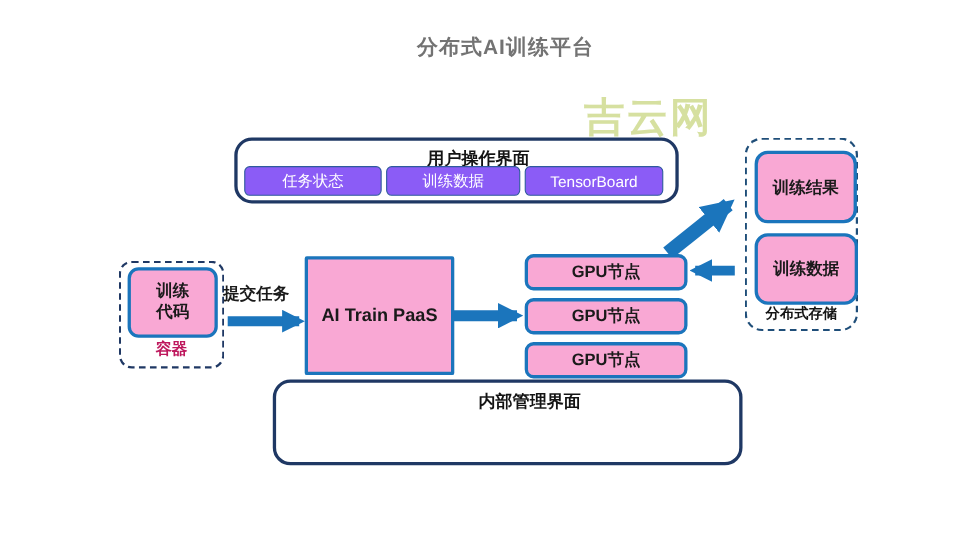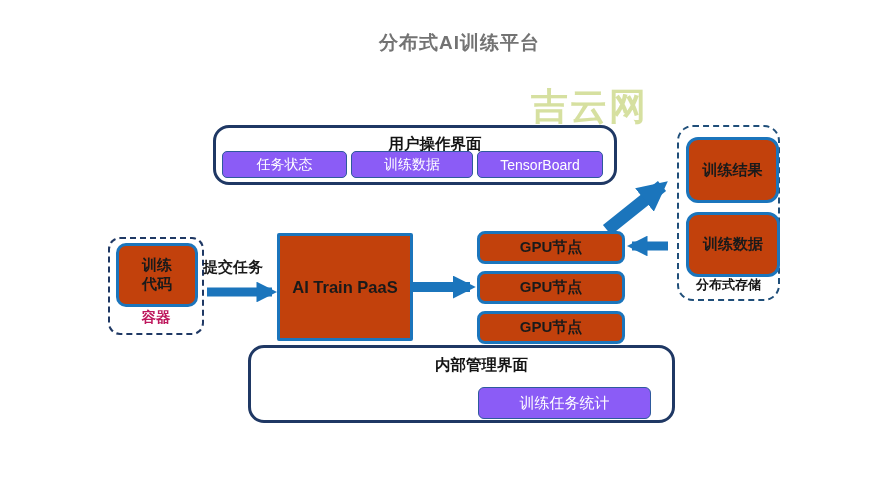--- a/index.html
+++ b/index.html
@@ -28,21 +28,21 @@
   }
   
   .blue-btn{
     position:absolute;background:#8b5cf6;border:1px solid #2e5a9c;border-radius:5px;
     color:#ffffff;font-size:14px;display:flex;align-items:center;justify-content:center;
     font-weight:500;
     text-align:center;
   }
   
   .node{
-    background:#c2410c;border:3px solid #1b75bc;display:flex;align-items:center;
+    background:#f9a8d4;border:3px solid #1b75bc;display:flex;align-items:center;
     justify-content:center;font-weight:700;color:#1a1a1a;z-index:3;
   }
   
   .dashed-group{
     border:2.5px dashed #1f3864;border-radius:13px;background:#fff;z-index:2;
   }
   .group-label{
     position:absolute;left:0;right:0;text-align:center;font-weight:700;color:#2a2a2a;
   }
   #container-label{font-weight:700;color:#be185d;font-size:14.5px;bottom:6px;}
@@ -100,16 +100,14 @@
   <div class="abs dashed-group" style="left:677px;top:125px;width:99px;height:172px;
        border-radius:16px;border-color:#1f4e79;">
     <div id="storage-label" class="group-label">分布式存储</div>
   </div>
   <div class="abs node" style="left:686px;top:137px;width:87px;height:60px;border-radius:12px;font-size:15px;">训练结果</div>
   <div class="abs node" style="left:686px;top:212px;width:88px;height:59px;border-radius:12px;font-size:15px;">训练数据</div>
 
   <div class="abs panel" style="left:248px;top:345px;width:421px;height:72px;">
     <div class="panel-title" style="top:7px;">内部管理界面</div>
   </div>
-  <div class="abs blue-btn" style="left:478px;top:387px;width:171px;height:30px;border-radius:6px;
-       font-size:15px;z-index:4;">训练任务统计</div>
 
 </div>
 
 </body></html>

